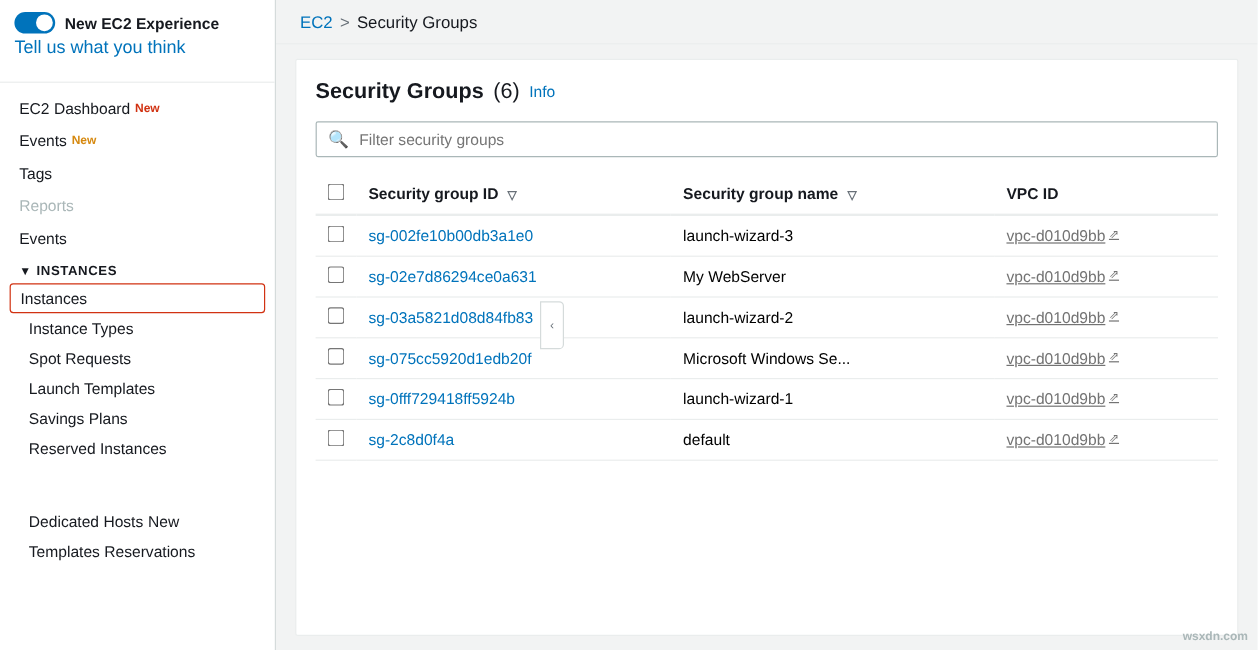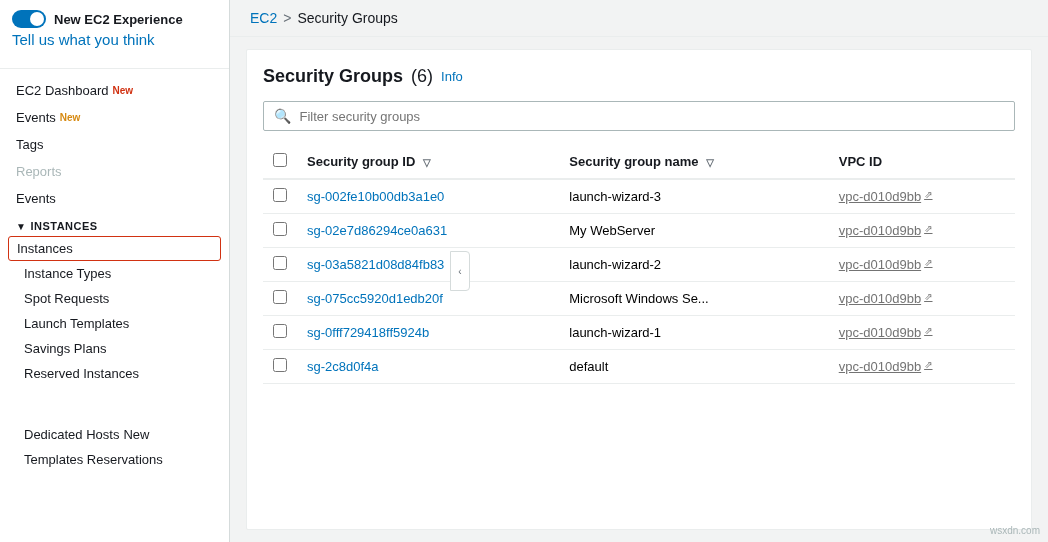--- a/index.html
+++ b/index.html
@@ -233,20 +233,21 @@
       height: 14px;
       cursor: pointer;
     }
     .watermark {
       position: fixed;
       bottom: 6px;
       right: 8px;
       font-size: 10px;
       color: #aab7b8;
       z-index: 100;
+      font-weight: bold;
     }
   </style>
 </head>
 <body>
 
 <div class="sidebar">
   <div class="sidebar-header">
     <div class="toggle-row">
       <div class="toggle-switch"></div>
       <span class="sidebar-title">New EC2 Experience</span>

